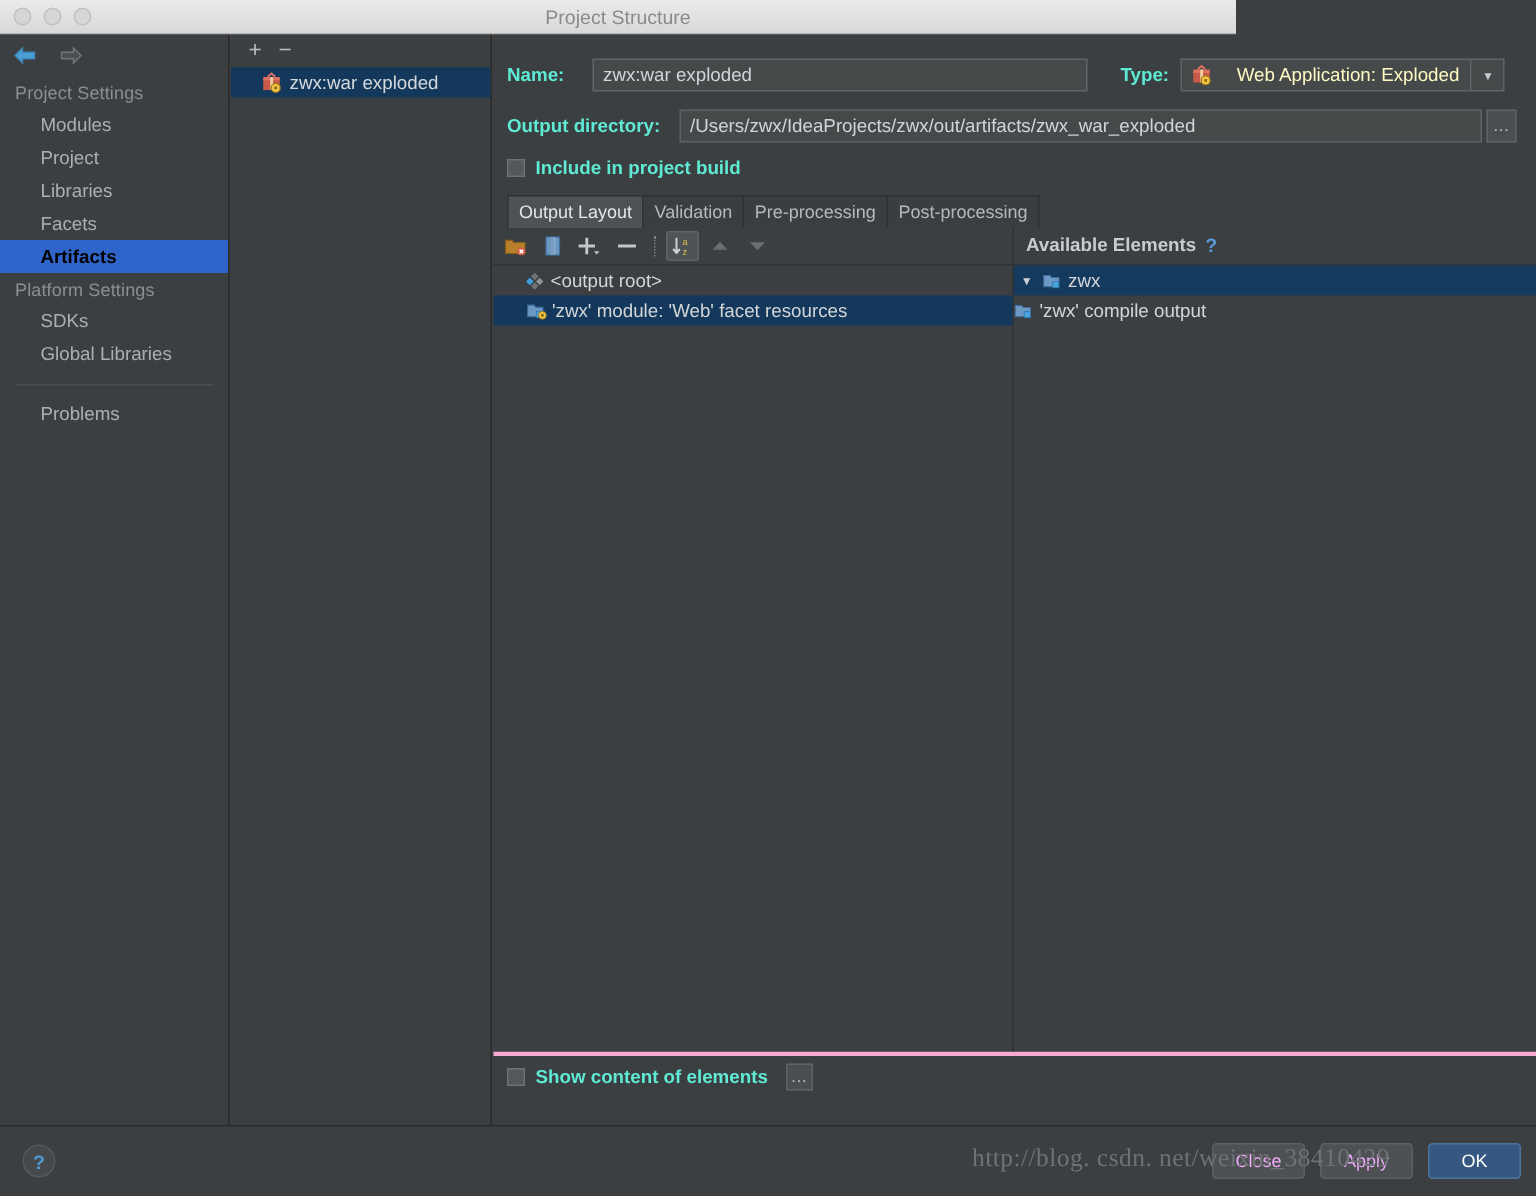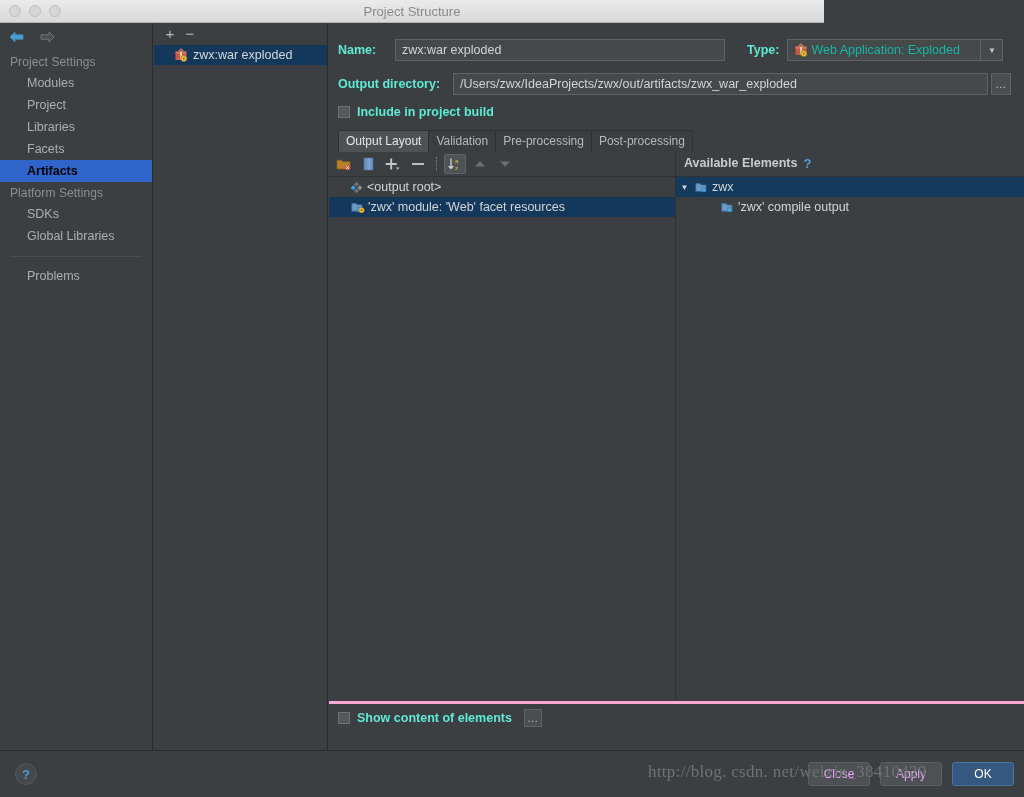--- a/index.html
+++ b/index.html
@@ -80,22 +80,22 @@
   .txtfield {
     background: #45494a; border: 1px solid #5e6365; color: #d2d5d7;
     font-family: "Liberation Sans", sans-serif; font-size: 12.5px;
     padding: 2px 6px; height: 22px; line-height: 17px;
   }
   .combo {
     display: flex; align-items: stretch; height: 22px;
     border: 1px solid #5e6365; background: #45494a;
   }
   .combo-val {
-    flex: 1; display: flex; align-items: center; gap: 3px; padding: 0 6px;
-    color: #14b8a6; font-size: 12.5px;
+    flex: 1; display: flex; align-items: center; gap: 16px; padding: 0 6px;
+    color: #fef9c3; font-size: 12.5px;
   }
   .combo-arrow {
     width: 22px; border-left: 1px solid #5e6365;
     display: flex; align-items: center; justify-content: center;
     color: #c4c8ca; font-size: 8px;
   }
   .row-out { display: flex; align-items: center; height: 22px; margin: 12px 0 0 9px; }
   .ell-btn {
     width: 20px; height: 22px; border: 1px solid #5e6365; background: #4a4e50;
     color: #c0c4c6; font-size: 11px; display: flex; align-items: center;
@@ -370,21 +370,21 @@
         <div class="tnode sel-dark" style="padding-left:2px;">
           <span class="twist">▼</span>
           <span class="fld-ico">
             <svg width="14" height="13" viewBox="0 0 14 13">
               <path d="M0.8 2.6 h4.3 l1 1.4 H11 v6.2 H0.8 Z" fill="#6d98c4" stroke="#3f6d98" stroke-width=".7"></path>
               <rect x="6.8" y="6.8" width="4" height="4" fill="#4ea3dd" stroke="#2b7cb4" stroke-width=".6"></rect>
             </svg>
           </span>
           <span>zwx</span>
         </div>
-        <div class="tnode" style="padding-left:45px;">
+        <div class="tnode" style="">
           <span class="fld-ico">
             <svg width="14" height="13" viewBox="0 0 14 13">
               <path d="M0.8 2.6 h4.3 l1 1.4 H11 v6.2 H0.8 Z" fill="#6d98c4" stroke="#3f6d98" stroke-width=".7"></path>
               <rect x="6.8" y="6.8" width="4" height="4" fill="#4ea3dd" stroke="#2b7cb4" stroke-width=".6"></rect>
             </svg>
           </span>
           <span>'zwx' compile output</span>
         </div>
       </div>
     </div>

